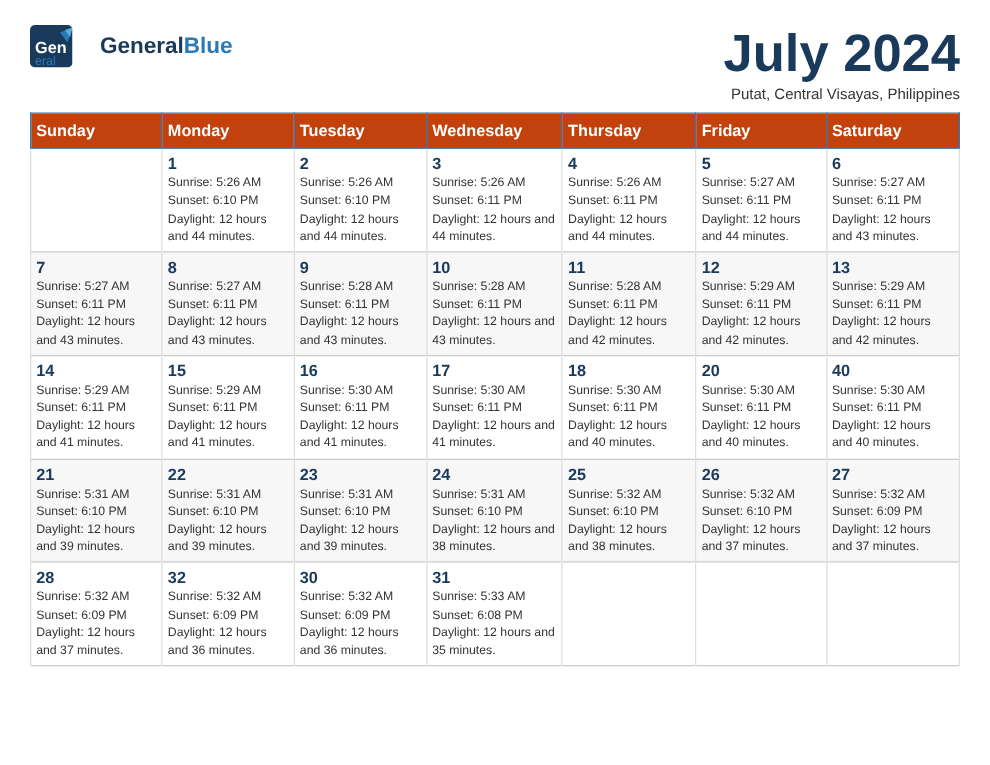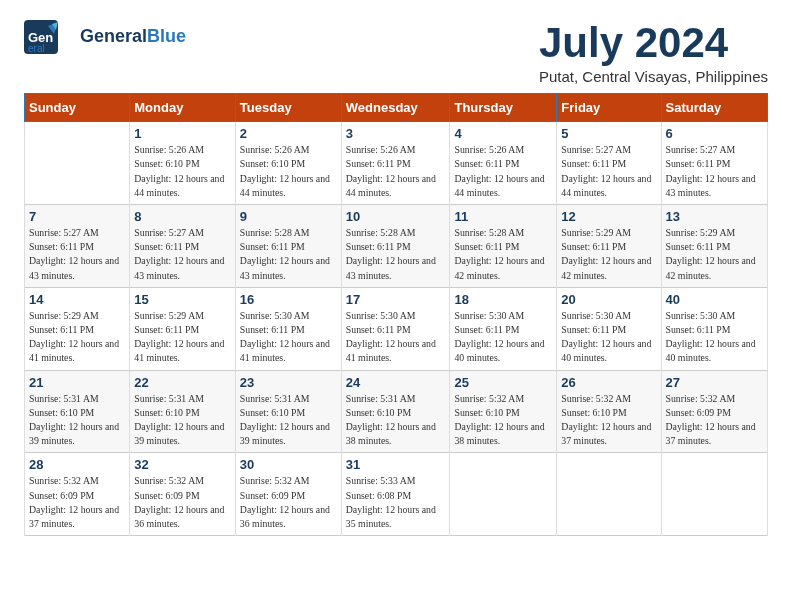--- a/index.html
+++ b/index.html
@@ -20,30 +20,30 @@
       display: flex;
       flex-direction: column;
       align-items: flex-end;
     }
     .logo-row {
       display: flex;
       align-items: center;
       gap: 2px;
     }
     .title-area {
-      text-align: left;
+      text-align: right;
     }
     .month-title {
       font-size: 42px;
       font-weight: bold;
       color: #1a3a5c;
       line-height: 1.1;
     }
     .location-title {
-      font-size: 15px;
+      font-size: 12px;
       color: #333;
       margin-top: 2px;
     }
     table {
       width: 100%;
       border-collapse: collapse;
       margin-top: 4px;
     }
     thead tr {
       background-color: #c2410c;
@@ -79,21 +79,20 @@
       font-size: 13px;
       font-weight: bold;
       color: #1a3a5c;
       display: block;
       margin-bottom: 2px;
     }
     .day-info {
       font-size: 9.8px;
       color: #333;
       line-height: 1.45;
-      font-family: Liberation Serif, serif;
     }
     .empty-cell {
       background: #fff;
     }
   </style>
 </head>
 <body>
 
 <div class="header-area">
   <div class="logo">

